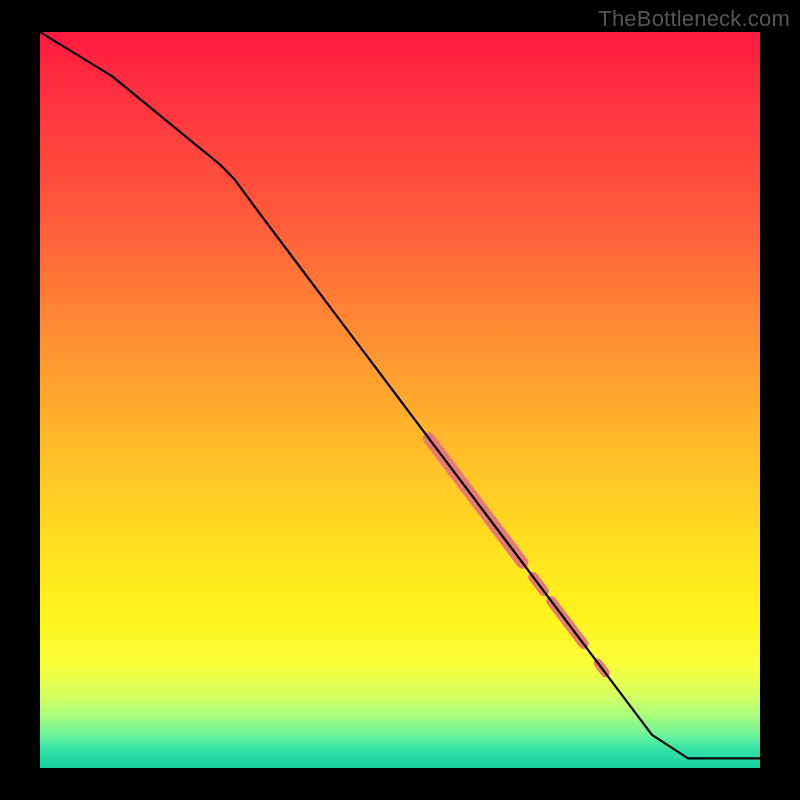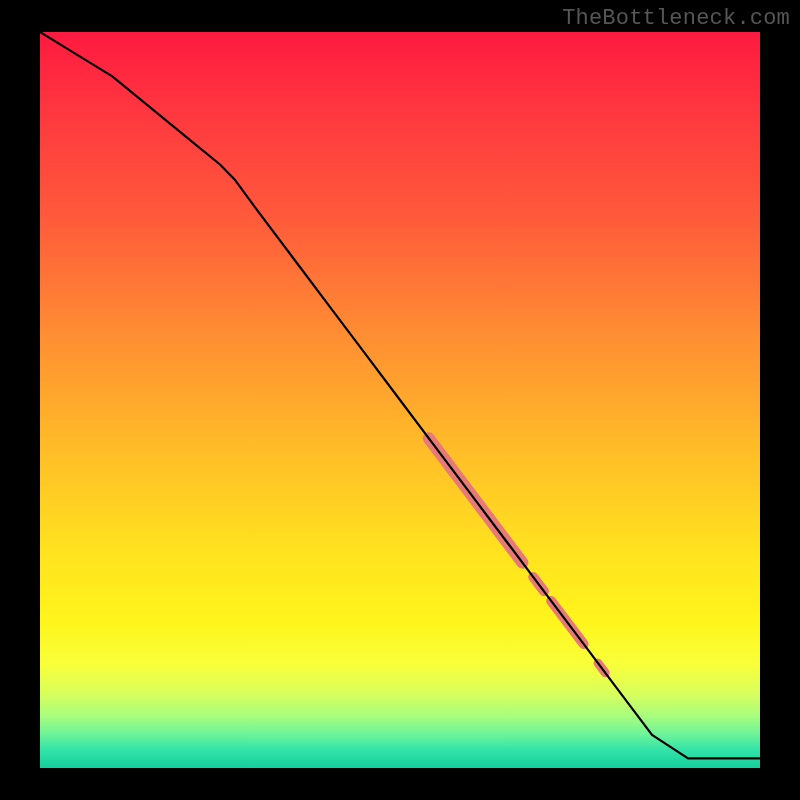--- a/index.html
+++ b/index.html
@@ -7,21 +7,21 @@
   .frame {
     position: relative;
     width: 800px;
     height: 800px;
     background: #000;
   }
   .watermark {
     position: absolute;
     top: 6px;
     right: 10px;
-    font-family: Liberation Mono, monospace;
+    font-family: Liberation Sans, sans-serif;
     font-size: 22px;
     font-weight: 400;
     color: #565656;
     letter-spacing: 0.2px;
   }
   .plot {
     position: absolute;
     left: 40px;
     top: 32px;
     width: 720px;

